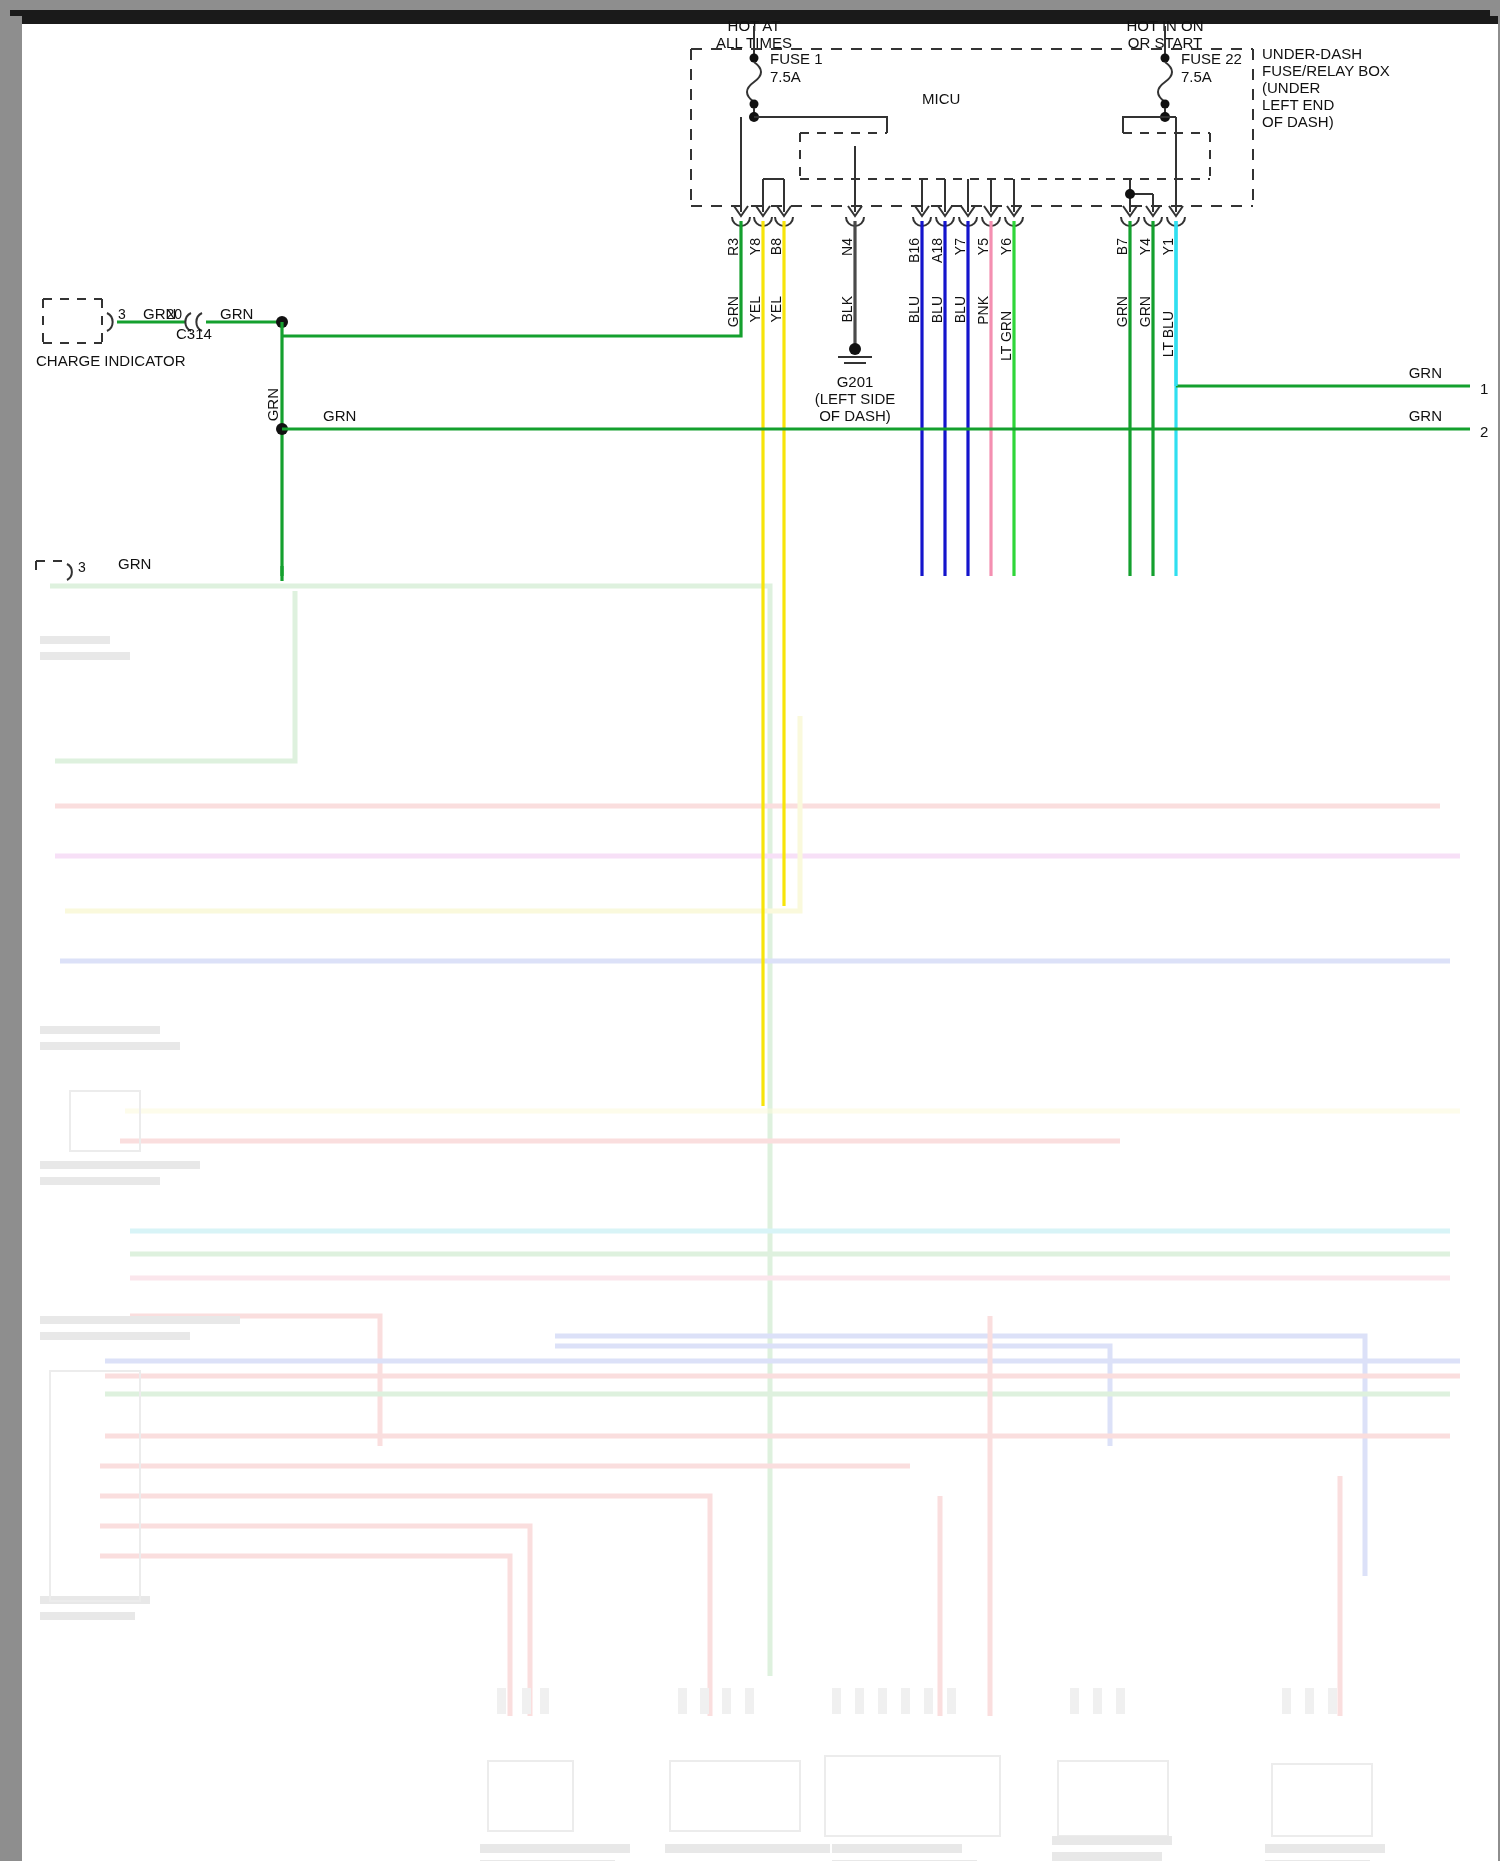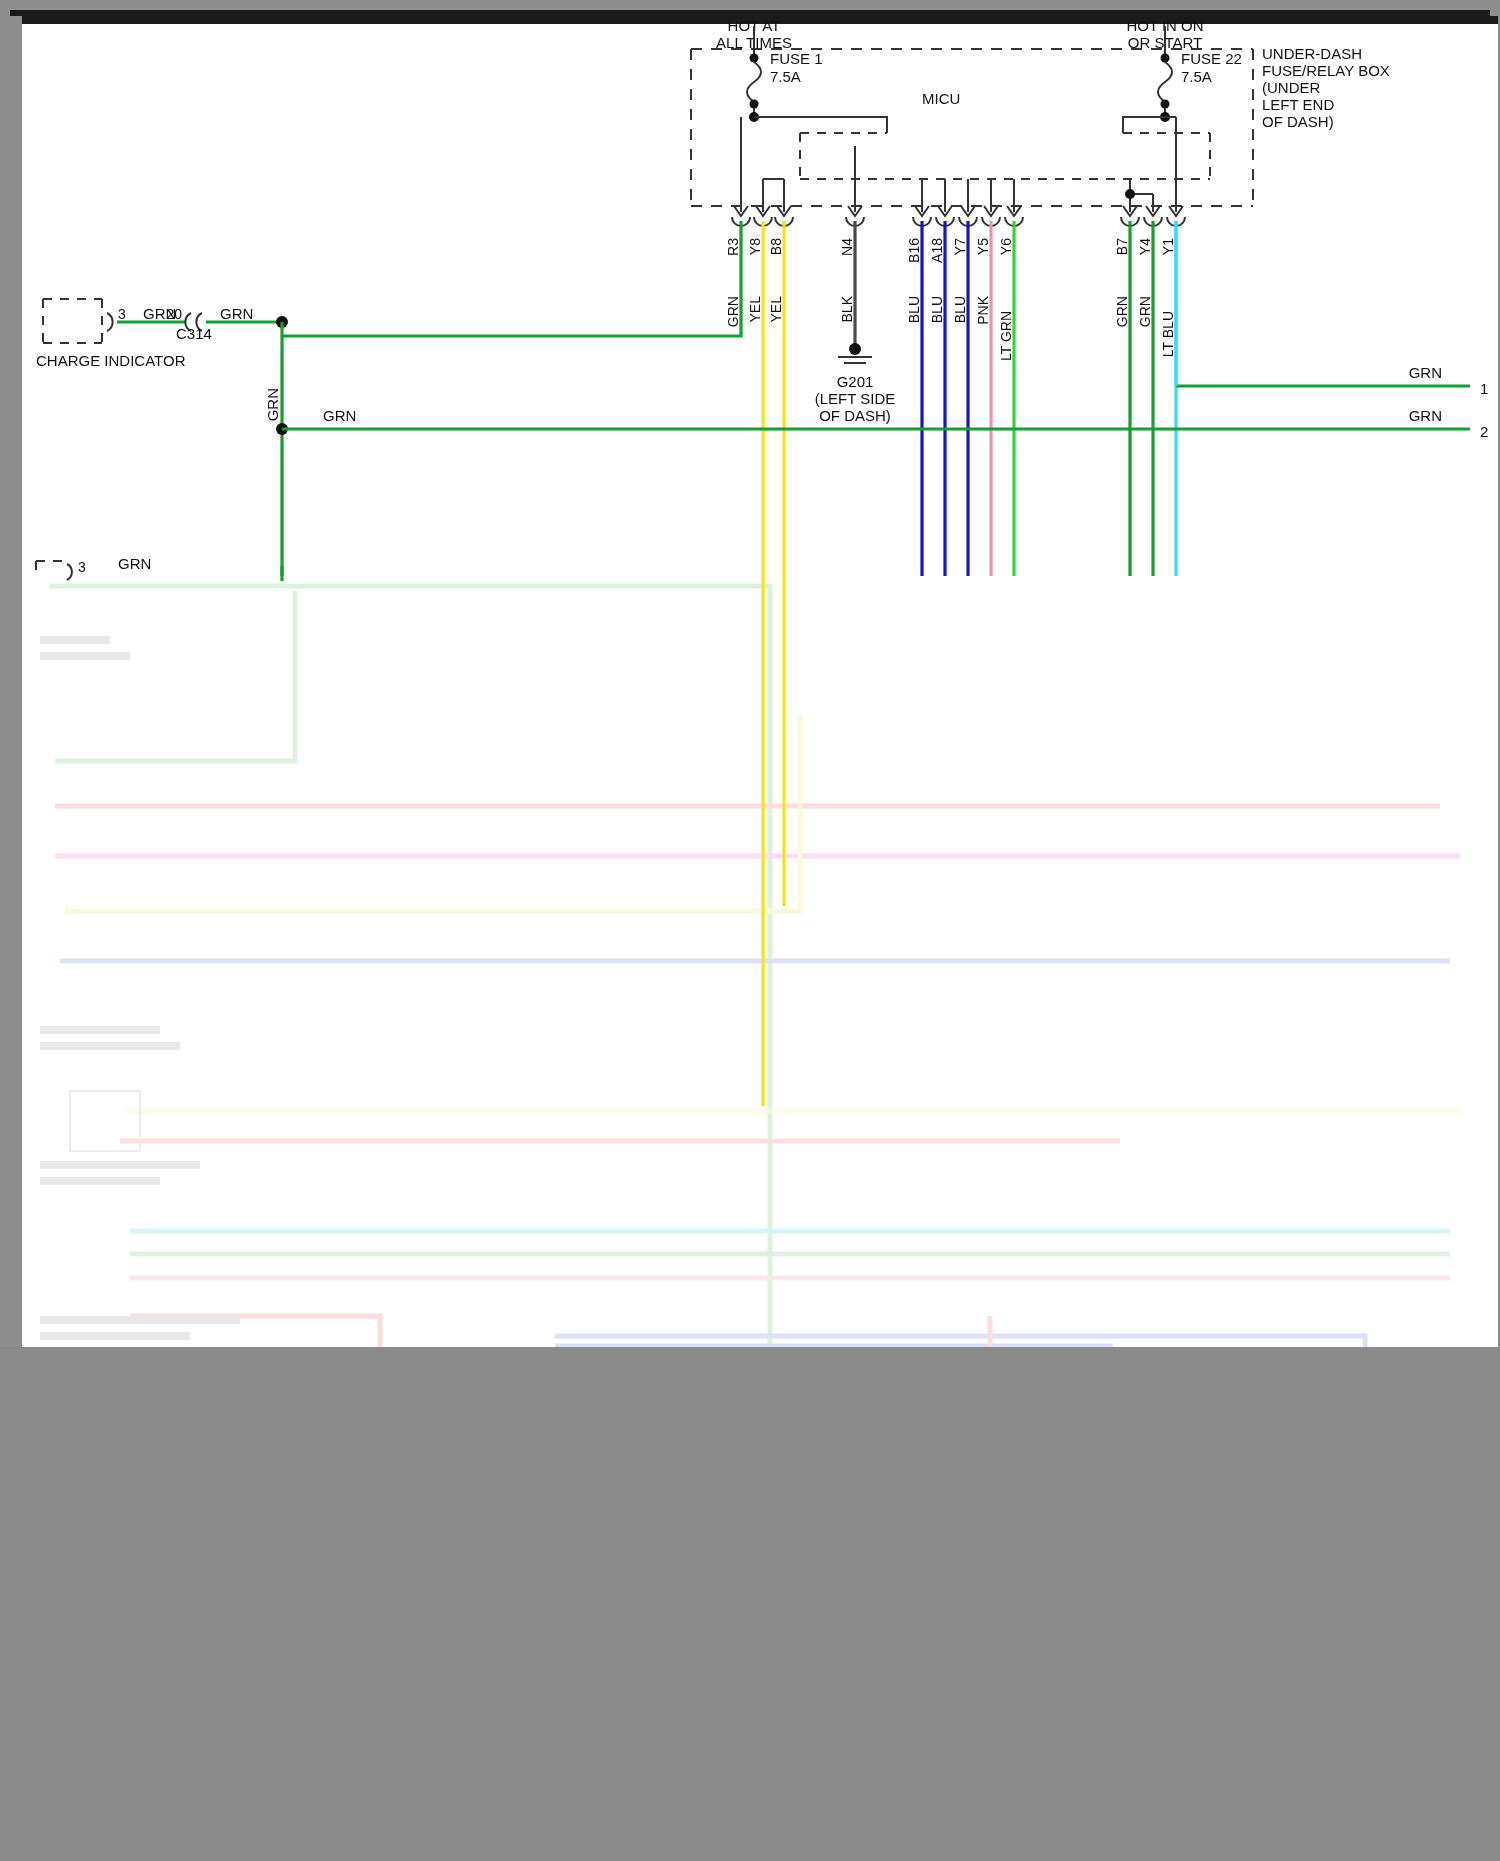--- a/index.html
+++ b/index.html
@@ -1,18 +1,18 @@
 <!DOCTYPE html>
 <html><head>
 <meta charset="utf-8">
 <style>
   html,body{margin:0;padding:0;background:#8a8a8a;}
   body{font-family:"Liberation Sans",sans-serif;}
   #page{
-    position:relative;width:1500px;height:1347px;overflow:hidden;
+    position:relative;width:1500px;height:1861px;overflow:hidden;
     background:#8e8e8e;
   }
   
   #sheet{
     position:absolute;left:10px;top:10px;width:1480px;height:1841px;
     background:#ffffff;border-top:6px solid #1a1a1a;box-sizing:border-box;
   }
   
   #faded{
     position:absolute;left:20px;top:560px;width:1460px;height:1285px;

